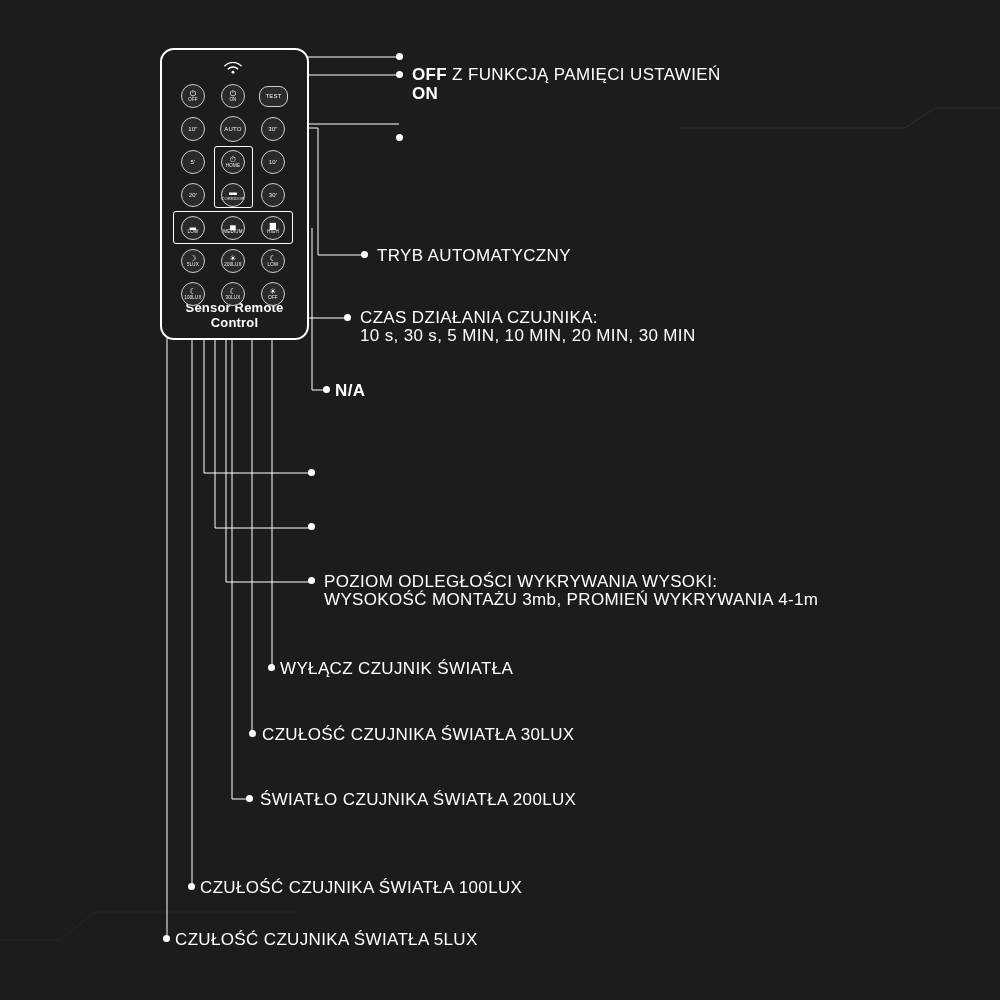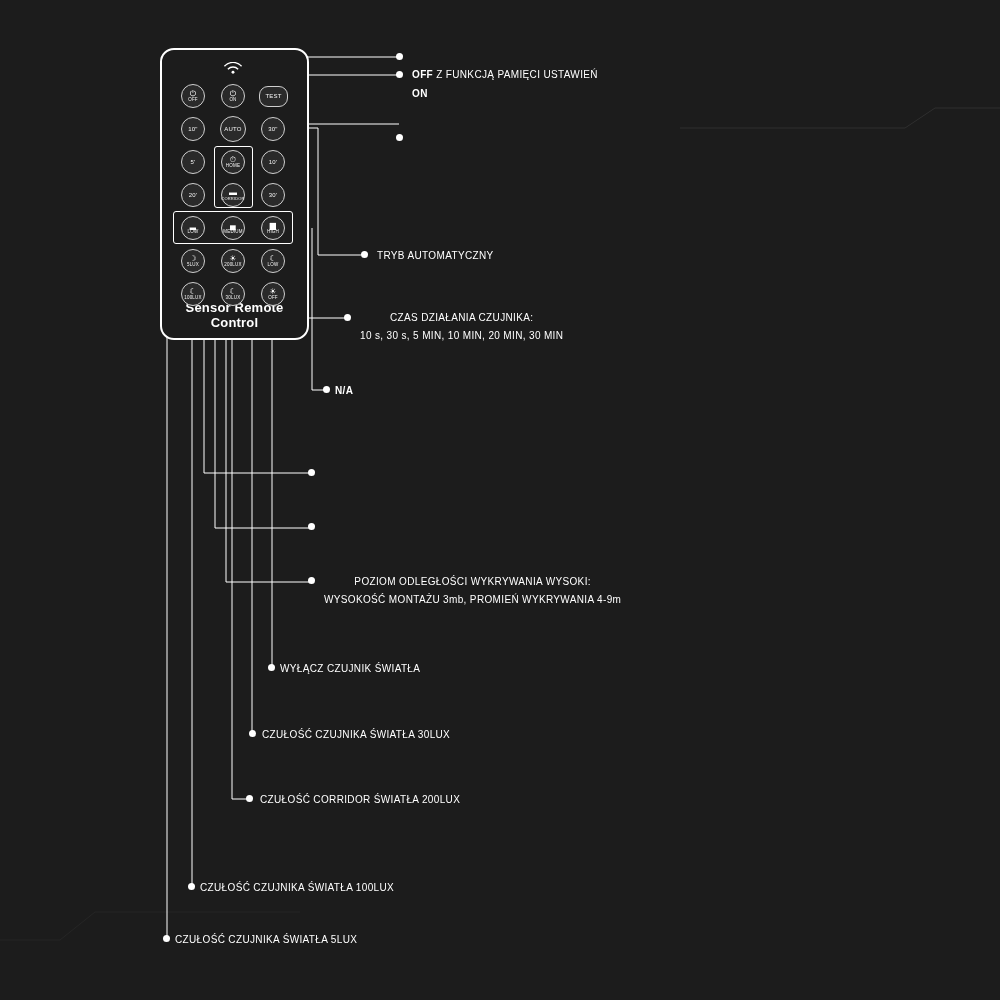--- a/index.html
+++ b/index.html
@@ -82,26 +82,25 @@
   
   .dot {
     position: absolute;
     width: 7px;
     height: 7px;
     border-radius: 50%;
     background: #ffffff;
   }
   .callout {
     position: absolute;
-    font-size: 10px;
+    font-size: 17px;
     line-height: 17.5px;
     letter-spacing: .35px;
     color: #ffffff;
     white-space: pre-line;
-    text-align: center;
   }
   .callout.bold { font-weight: bold; }
   .callout b { font-weight: bold; }
   svg.lines {
     position: absolute;
     left: 0; top: 0;
     width: 1000px; height: 1000px;
     pointer-events: none;
   }
   svg.lines line, svg.lines polyline, svg.lines path {
@@ -274,25 +273,25 @@
   <div class="callout" style="left:377px; top:247px;">TRYB AUTOMATYCZNY</div>
 
   <div class="callout" style="left:360px; top:309px;">CZAS DZIAŁANIA CZUJNIKA:
 10 s, 30 s, 5 MIN, 10 MIN, 20 MIN, 30 MIN</div>
 
   <div class="callout bold" style="left:335px; top:382px;">N/A</div>
 
 
 
   <div class="callout" style="left:324px; top:573px;">POZIOM ODLEGŁOŚCI WYKRYWANIA WYSOKI:
-WYSOKOŚĆ MONTAŻU 3mb, PROMIEŃ WYKRYWANIA 4-9m</div>
+WYSOKOŚĆ MONTAŻU 3mb, PROMIEŃ WYKRYWANIA 4-1m</div>
 
   <div class="callout" style="left:280px; top:660px;">WYŁĄCZ CZUJNIK ŚWIATŁA</div>
 
   <div class="callout" style="left:262px; top:726px;">CZUŁOŚĆ CZUJNIKA ŚWIATŁA 30LUX</div>
 
-  <div class="callout" style="left:260px; top:791px;">CZUŁOŚĆ CORRIDOR ŚWIATŁA 200LUX</div>
+  <div class="callout" style="left:260px; top:791px;">ŚWIATŁO CZUJNIKA ŚWIATŁA 200LUX</div>
 
   <div class="callout" style="left:200px; top:879px;">CZUŁOŚĆ CZUJNIKA ŚWIATŁA 100LUX</div>
 
   <div class="callout" style="left:175px; top:931px;">CZUŁOŚĆ CZUJNIKA ŚWIATŁA 5LUX</div>
 
 </div>
 
 </body></html>

